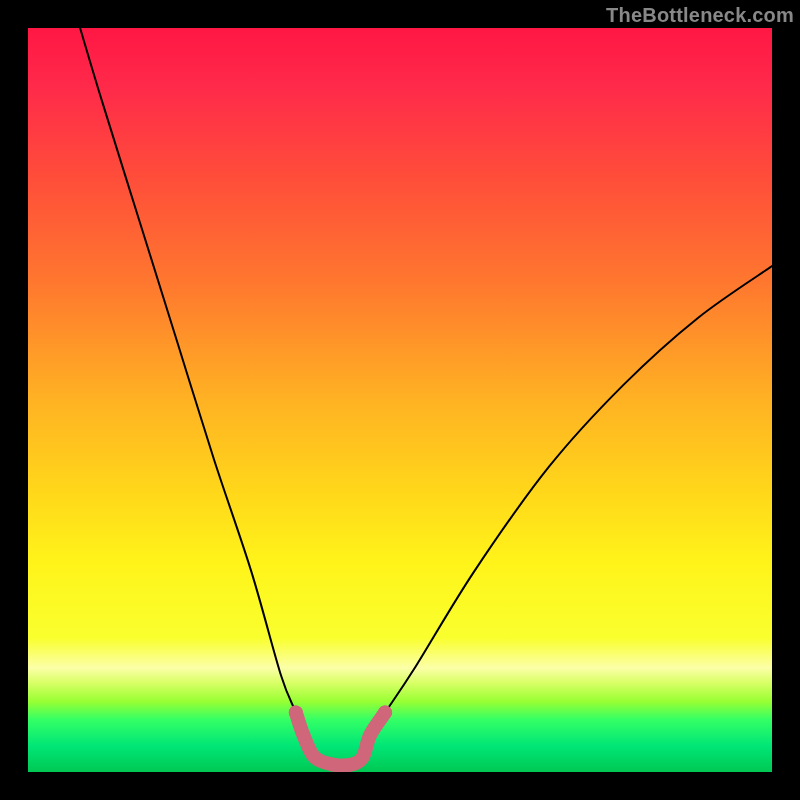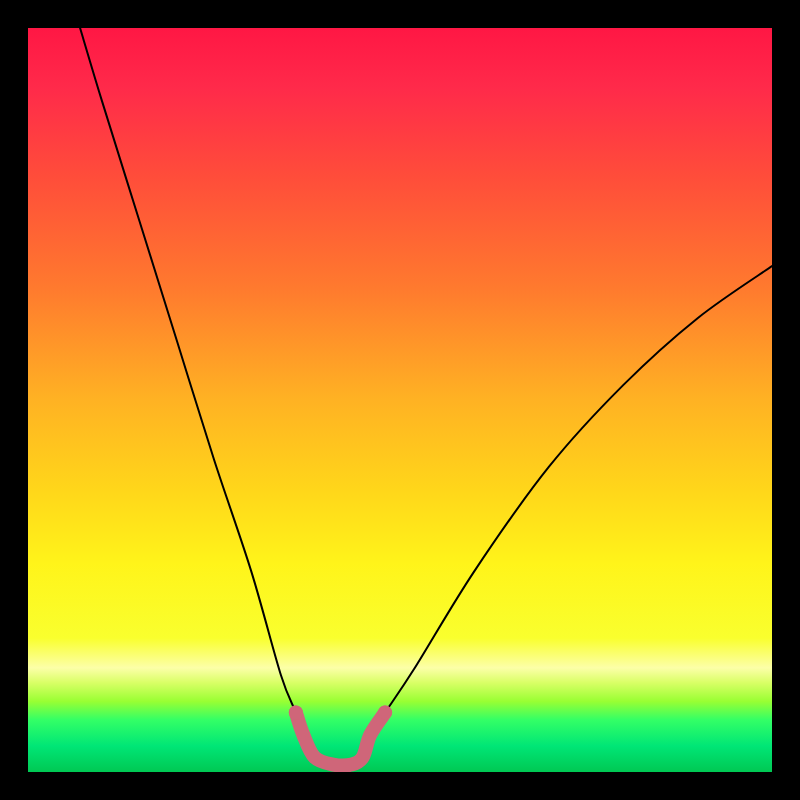--- a/index.html
+++ b/index.html
@@ -74,14 +74,15 @@
 
     <svg class="curve-svg" viewBox="0 0 744 744" preserveAspectRatio="none">
       <path id="main-curve" fill="none" stroke-width="2" stroke-linecap="round" d="M 52.080000000000005 0 C 55.800000000000004 12.399999999999997, 64.48 42.159999999999975, 74.4 74.39999999999998 C 84.32000000000001 106.63999999999999, 99.19999999999999 153.76, 111.6 193.44 C 124 233.12, 136.4 272.8, 148.8 312.48 C 161.20000000000002 352.16, 173.6 393.08000000000004, 186 431.52000000000004 C 198.4 469.96000000000004, 212.04 507.16, 223.2 543.12 C 234.35999999999999 579.08, 245.52 623.72, 252.96 647.28 C 260.4 670.8399999999999, 264.12 674.5600000000001, 267.84 684.48 C 271.55999999999995 694.4, 272.17999999999995 699.3599999999999, 275.28 706.8 C 278.38 714.24, 281.48 724.16, 286.44 729.12 C 291.4 734.08, 298.84 735.3199999999999, 305.03999999999996 736.56 C 311.23999999999995 737.8, 318.67999999999995 737.8, 323.64 736.56 C 328.6 735.3199999999999, 331.7 734.08, 334.8 729.12 C 337.90000000000003 724.16, 338.52 714.24, 342.24 706.8 C 345.96000000000004 699.3599999999999, 349.68 695.64, 357.12 684.48 C 364.56 673.32, 372 663.4000000000001, 386.88 639.84 C 401.76 616.28, 424.08 576.6, 446.4 543.12 C 468.71999999999997 509.64, 495.99999999999994 469.96000000000004, 520.8 438.96000000000004 C 545.5999999999999 407.96000000000004, 570.4000000000001 381.92, 595.2 357.12 C 620 332.32, 644.8000000000001 310.00000000000006, 669.6 290.16 C 694.4 270.32, 731.6 246.75999999999996, 744 238.07999999999996" stroke="#000000"></path>
       <path id="optimal-curve" fill="none" stroke-width="14" stroke-linecap="round" stroke-linejoin="round" d="M 267.84 684.48 C 269.08 688.2, 272.17999999999995 699.3599999999999, 275.28 706.8 C 278.38 714.24, 281.48 724.16, 286.44 729.12 C 291.4 734.08, 298.84 735.3199999999999, 305.03999999999996 736.56 C 311.23999999999995 737.8, 318.67999999999995 737.8, 323.64 736.56 C 328.6 735.3199999999999, 331.7 734.08, 334.8 729.12 C 337.90000000000003 724.16, 338.52 714.24, 342.24 706.8 C 345.96000000000004 699.3599999999999, 354.64 688.2, 357.12 684.48" stroke="#cf6679"></path>
       <circle id="opt-dot-l" r="7" cx="267.84" cy="684.48" fill="#cf6679"></circle>
       <circle id="opt-dot-r" r="7" cx="357.12" cy="684.48" fill="#cf6679"></circle>
     </svg>
 
   </div>
 
+  <div class="watermark">TheBottleneck.com</div>
 
 </div>
 
 </body></html>

